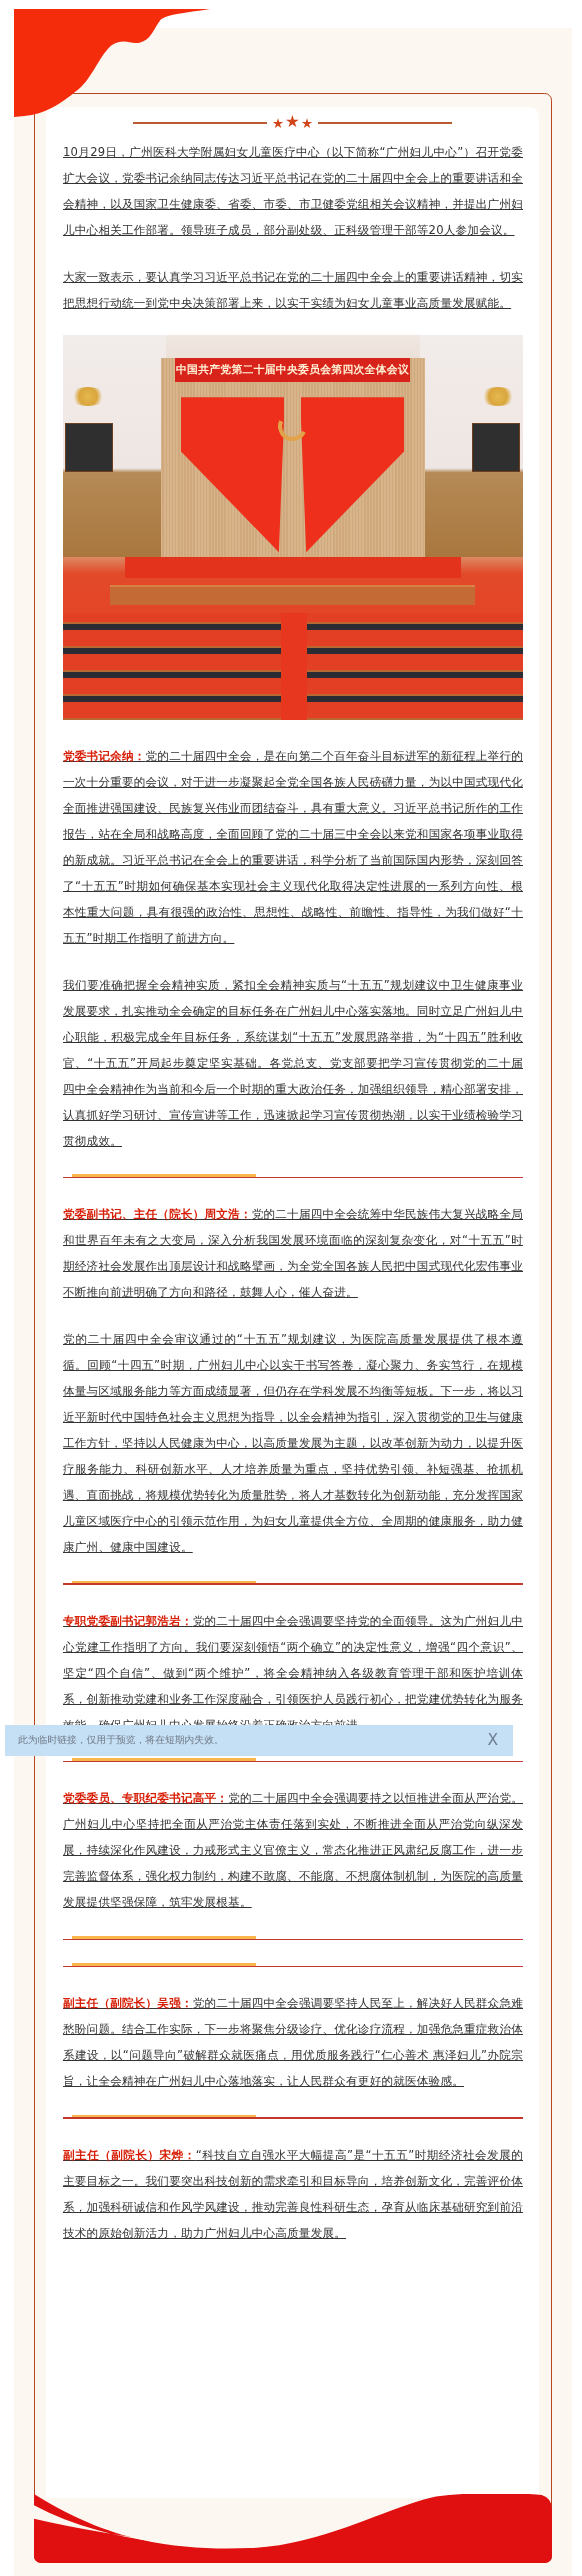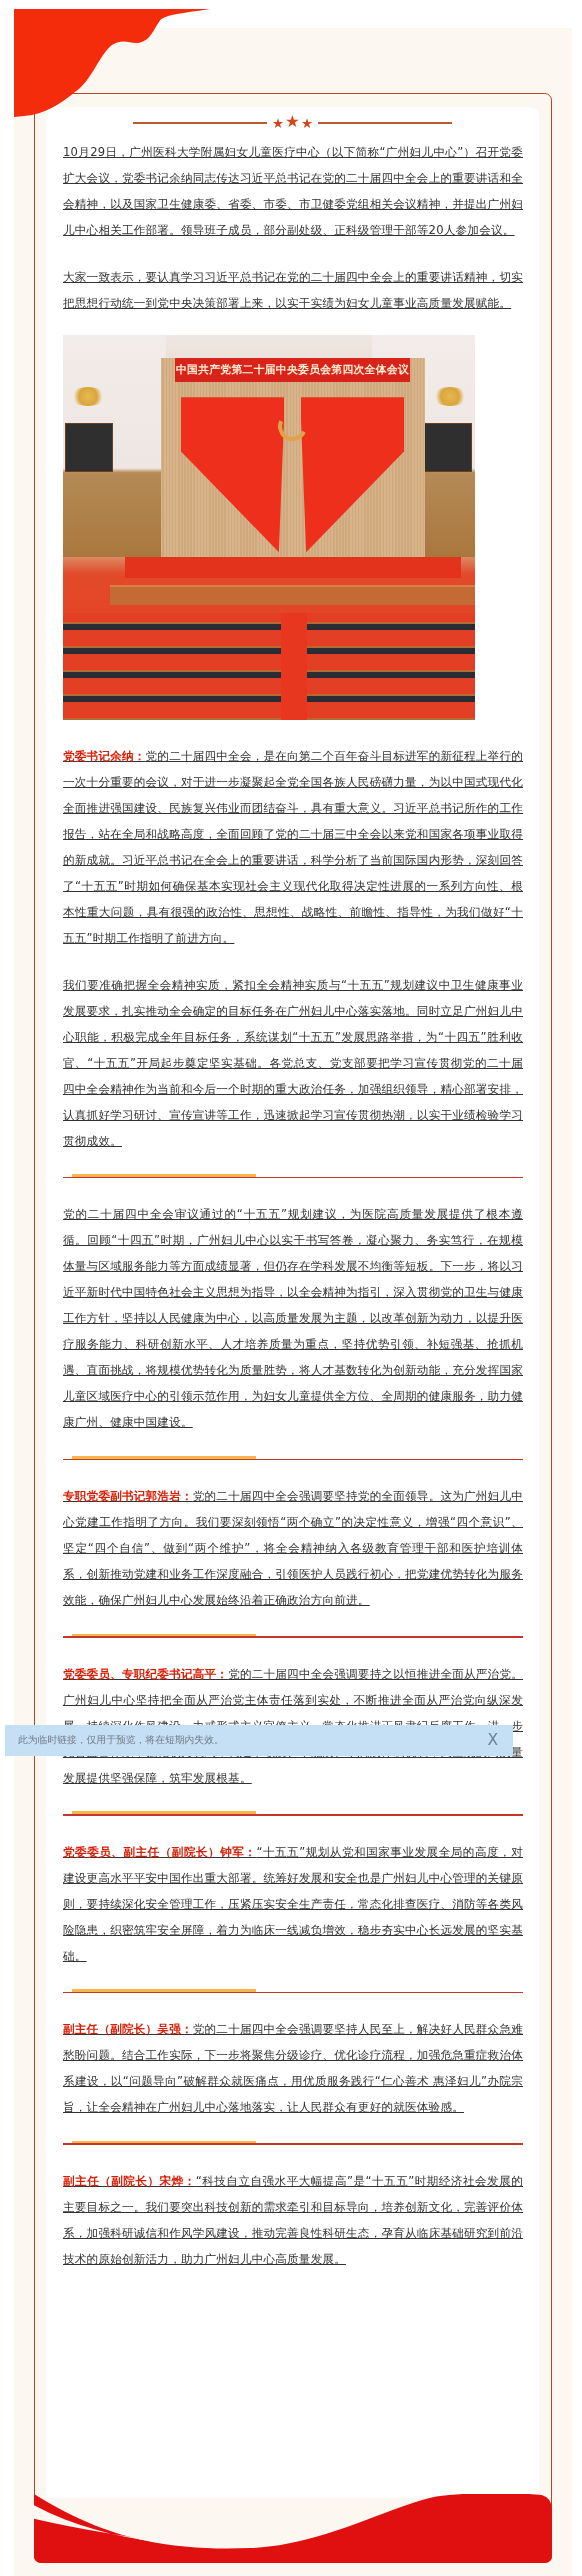--- a/index.html
+++ b/index.html
@@ -26,21 +26,21 @@
   .stars-header .star.big { font-size: 16.5px; margin-top: -2.1px; }
 
   .content { position: absolute; left: 63px; top: 139px; width: 460px; z-index: 4; text-decoration: underline; }
   .para {
     font-size: 11.6px; line-height: 26px; text-align: justify; letter-spacing: 0.2px;
     color: #333333; margin-bottom: 20.6px;
   }
   .para .speaker { color: #d81e06; font-weight: bold; }
 
   .photo {
-    width: 412px; height: 385px; margin: 19.6px 0 23px 0; position: relative; overflow: hidden;
+    width: 460px; height: 385px; margin: 19.6px 0 23px 0; position: relative; overflow: hidden;
     background: linear-gradient(180deg, #efe7e2 0%, #eadbcf 12%, #d8b48a 30%, #d9b187 55%, #e24a2a 62%, #e8371f 100%);
   }
   .photo .wall-left, .photo .wall-right { position: absolute; top: 0; width: 103px; height: 222px; background: linear-gradient(180deg, #f2ecea 0%, #eee6e2 60%, #b58a56 62%, #a9773e 100%); }
   .photo .wall-left { left: 0; }
   .photo .wall-right { right: 0; }
   .photo .screen { position: absolute; top: 88px; width: 48px; height: 49px; background: #2f2f2f; border: 1px solid #6e3f1f; }
   .photo .screen.l { left: 1.5px; }
   .photo .screen.r { right: 2.6px; }
   .photo .ornament { position: absolute; top: 52px; width: 36px; height: 18.5px; border-radius: 50%; background: radial-gradient(circle, #e6b851 0%, #d9a63c 45%, transparent 70%); }
   .photo .ornament.l { left: 7.2px; }
@@ -119,20 +119,23 @@
   <p class="para">
     <span class="speaker">党委书记余纳：</span><span>党的二十届四中全会，是在向第二个百年奋斗目标进军的新征程上举行的一次十分重要的会议，对于进一步凝聚起全党全国各族人民磅礴力量，为以中国式现代化全面推进强国建设、民族复兴伟业而团结奋斗，具有重大意义。习近平总书记所作的工作报告，站在全局和战略高度，全面回顾了党的二十届三中全会以来党和国家各项事业取得的新成就。习近平总书记在全会上的重要讲话，科学分析了当前国际国内形势，深刻回答了“十五五”时期如何确保基本实现社会主义现代化取得决定性进展的一系列方向性、根本性重大问题，具有很强的政治性、思想性、战略性、前瞻性、指导性，为我们做好“十五五”时期工作指明了前进方向。</span>
   </p>
   <p class="para" style="margin-bottom:0">我们要准确把握全会精神实质，紧扣全会精神实质与“十五五”规划建议中卫生健康事业发展要求，扎实推动全会确定的目标任务在广州妇儿中心落实落地。同时立足广州妇儿中心职能，积极完成全年目标任务，系统谋划“十五五”发展思路举措，为“十四五”胜利收官、“十五五”开局起步奠定坚实基础。各党总支、党支部要把学习宣传贯彻党的二十届四中全会精神作为当前和今后一个时期的重大政治任务，加强组织领导，精心部署安排，认真抓好学习研讨、宣传宣讲等工作，迅速掀起学习宣传贯彻热潮，以实干业绩检验学习贯彻成效。</p>
 
   <div class="divider">
       <div class="accent"></div>
       <div class="line"></div>
     </div>
 
+  <p class="para">
+    <span class="speaker">党委副书记、主任（院长）周文浩：</span><span>党的二十届四中全会统筹中华民族伟大复兴战略全局和世界百年未有之大变局，深入分析我国发展环境面临的深刻复杂变化，对“十五五”时期经济社会发展作出顶层设计和战略擘画，为全党全国各族人民把中国式现代化宏伟事业不断推向前进明确了方向和路径，鼓舞人心，催人奋进。</span>
+  </p>
   <p class="para" style="margin-bottom:12px">党的二十届四中全会审议通过的“十五五”规划建议，为医院高质量发展提供了根本遵循。回顾“十四五”时期，广州妇儿中心以实干书写答卷，凝心聚力、务实笃行，在规模体量与区域服务能力等方面成绩显著，但仍存在学科发展不均衡等短板。下一步，将以习近平新时代中国特色社会主义思想为指导，以全会精神为指引，深入贯彻党的卫生与健康工作方针，坚持以人民健康为中心，以高质量发展为主题，以改革创新为动力，以提升医疗服务能力、科研创新水平、人才培养质量为重点，坚持优势引领、补短强基、抢抓机遇、直面挑战，将规模优势转化为质量胜势，将人才基数转化为创新动能，充分发挥国家儿童区域医疗中心的引领示范作用，为妇女儿童提供全方位、全周期的健康服务，助力健康广州、健康中国建设。</p>
 
   <div class="divider">
       <div class="accent"></div>
       <div class="line"></div>
     </div>
 
   <p class="para" style="margin-bottom:0">
     <span class="speaker">专职党委副书记郭浩岩：</span><span>党的二十届四中全会强调要坚持党的全面领导。这为广州妇儿中心党建工作指明了方向。我们要深刻领悟“两个确立”的决定性意义，增强“四个意识”、坚定“四个自信”、做到“两个维护”，将全会精神纳入各级教育管理干部和医护培训体系，创新推动党建和业务工作深度融合，引领医护人员践行初心，把党建优势转化为服务效能，确保广州妇儿中心发展始终沿着正确政治方向前进。</span>
   </p>
@@ -144,23 +147,20 @@
 
   <p class="para" style="margin-bottom:8px">
     <span class="speaker">党委委员、专职纪委书记高平：</span><span>党的二十届四中全会强调要持之以恒推进全面从严治党。广州妇儿中心坚持把全面从严治党主体责任落到实处，不断推进全面从严治党向纵深发展，持续深化作风建设，力戒形式主义官僚主义，常态化推进正风肃纪反腐工作，进一步完善监督体系，强化权力制约，构建不敢腐、不能腐、不想腐体制机制，为医院的高质量发展提供坚强保障，筑牢发展根基。</span>
   </p>
 
   <div class="divider">
       <div class="accent"></div>
       <div class="line"></div>
     </div>
 
-  <p class="para" style="margin-bottom:0">
-    <span class="speaker">党委委员、副主任（副院长）钟军：</span><span>“十五五”规划从党和国家事业发展全局的高度，对建设更高水平平安中国作出重大部署。统筹好发展和安全也是广州妇儿中心管理的关键原则，要持续深化安全管理工作，压紧压实安全生产责任，常态化排查医疗、消防等各类风险隐患，织密筑牢安全屏障，着力为临床一线减负增效，稳步夯实中心长远发展的坚实基础。</span>
-  </p>
 
   <div class="divider">
       <div class="accent"></div>
       <div class="line"></div>
     </div>
 
   <p class="para" style="margin-bottom:12px">
     <span class="speaker">副主任（副院长）吴强：</span><span>党的二十届四中全会强调要坚持人民至上，解决好人民群众急难愁盼问题。结合工作实际，下一步将聚焦分级诊疗、优化诊疗流程，加强危急重症救治体系建设，以“问题导向”破解群众就医痛点，用优质服务践行“仁心善术 惠泽妇儿”办院宗旨，让全会精神在广州妇儿中心落地落实，让人民群众有更好的就医体验感。</span>
   </p>
 

